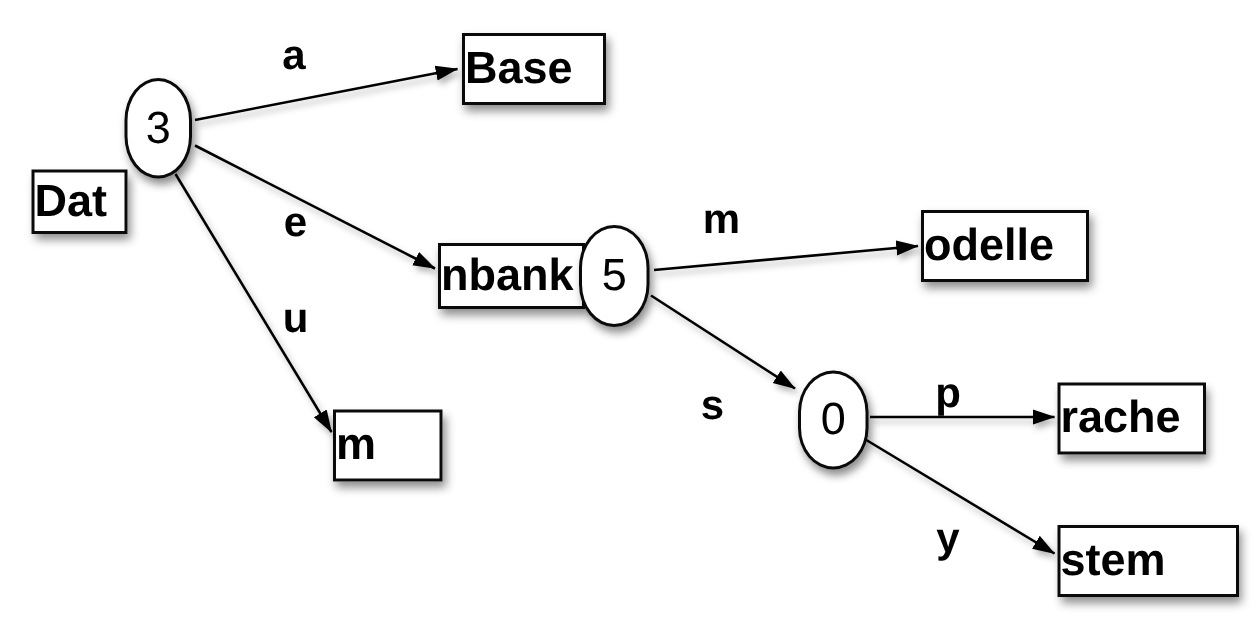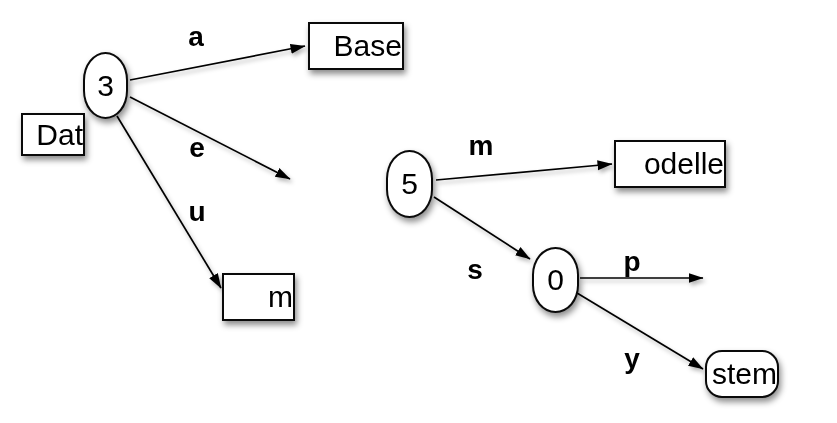--- a/index.html
+++ b/index.html
@@ -30,24 +30,25 @@
     stroke-width: 1.7;
   }
   .node-rect {
     position: absolute;
     box-sizing: border-box;
     background: #ffffff;
     border: 2.2px solid #0a0a0a;
     box-shadow: 2px 4px 6px rgba(0,0,0,0.45);
     display: flex;
     align-items: center;
-    justify-content: flex-end;
+    justify-content: flex-start;
     font-size: 30px;
     line-height: 1;
     z-index: 2;
+    font-weight: bold;
   }
   .node-ellipse {
     position: absolute;
     box-sizing: border-box;
     background: #ffffff;
     border: 2.2px solid #0a0a0a;
     border-radius: 50% / 42%;
     box-shadow: 2px 4px 6px rgba(0,0,0,0.45);
     display: flex;
     align-items: center;
@@ -98,34 +99,40 @@
     <span>Dat</span>
   </div>
   <div class="node-ellipse" style="left:83px; top:52px; width:45px; height:67px;">
     <span>3</span>
   </div>
 
   <div class="node-rect" style="left:308px; top:22px; width:96px; height:48px;">
     <span>Base</span>
   </div>
 
+  <div class="node-rect" style="left:292px; top:162px; width:98px; height:44px;">
+    <span>nbank</span>
+  </div>
   <div class="node-ellipse" style="left:386px; top:150px; width:47px; height:68px;">
     <span>5</span>
   </div>
 
   <div class="node-rect" style="left:222px; top:273px; width:73px; height:48px;">
     <span>m</span>
   </div>
 
   <div class="node-rect" style="left:614px; top:140px; width:112px; height:48px;">
     <span>odelle</span>
   </div>
 
   <div class="node-ellipse" style="left:532px; top:247px; width:47px; height:66px;">
     <span>0</span>
   </div>
 
+  <div class="node-rect" style="left:705px; top:255px; width:99px; height:48px;">
+    <span>rache</span>
+  </div>
 
-  <div class="node-rect" style="left:705px; top:350px; width:74px; height:48px;border-radius:17px;">
+  <div class="node-rect" style="left:705px; top:350px; width:121px; height:48px;">
     <span>stem</span>
   </div>
 
 </div>
 
 </body></html>

